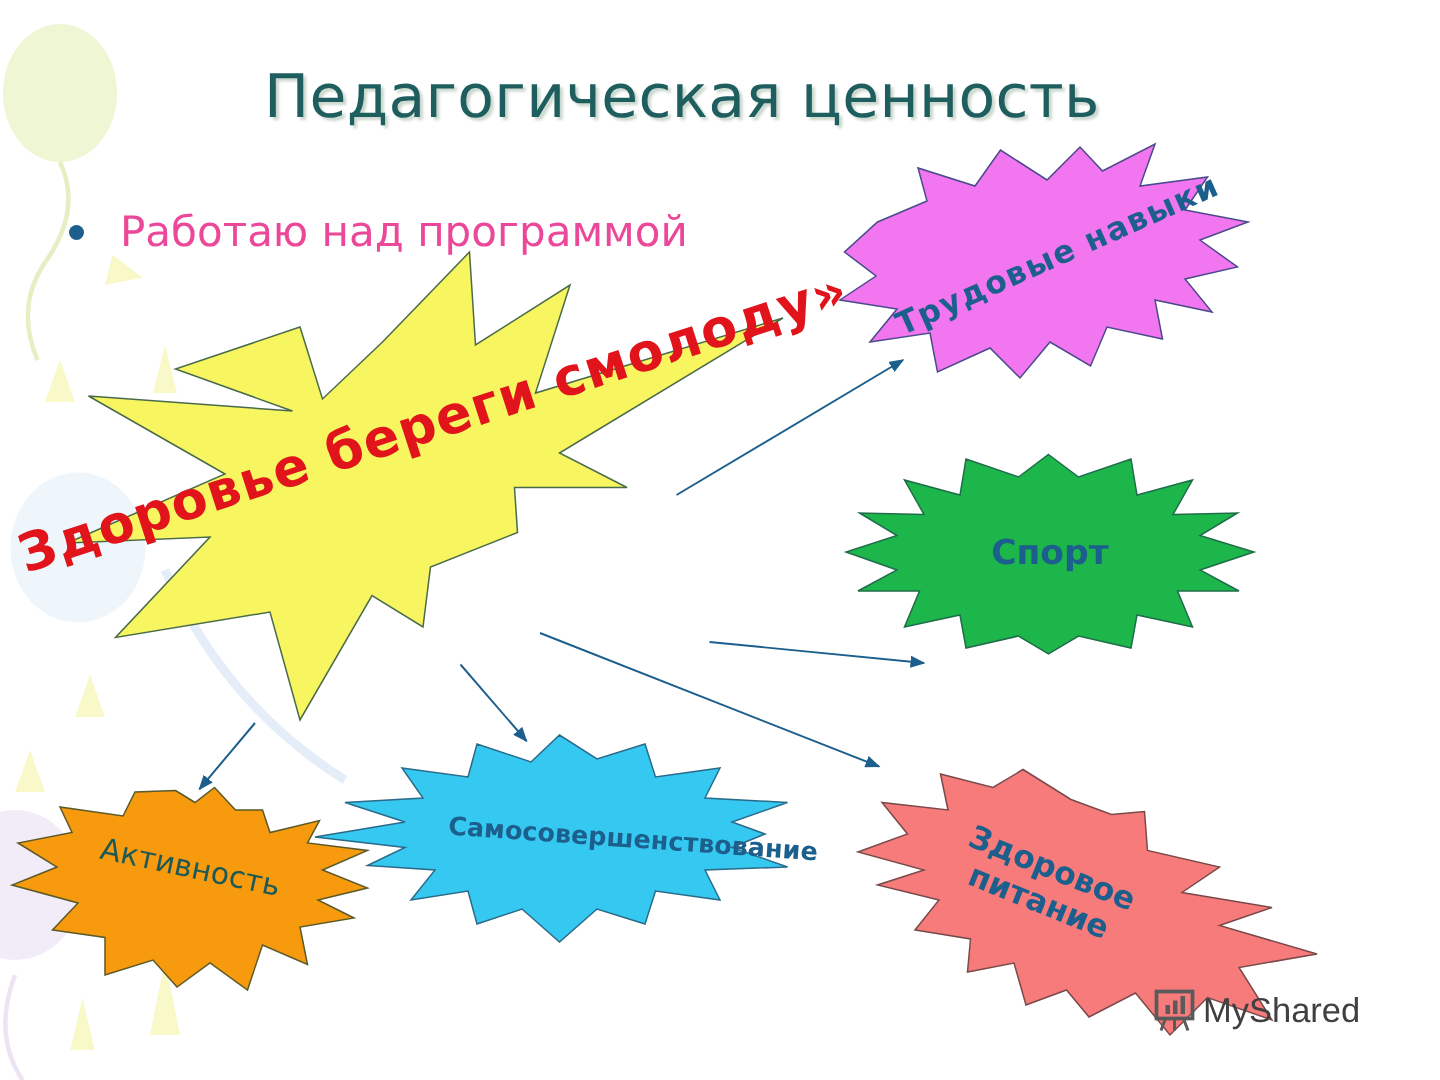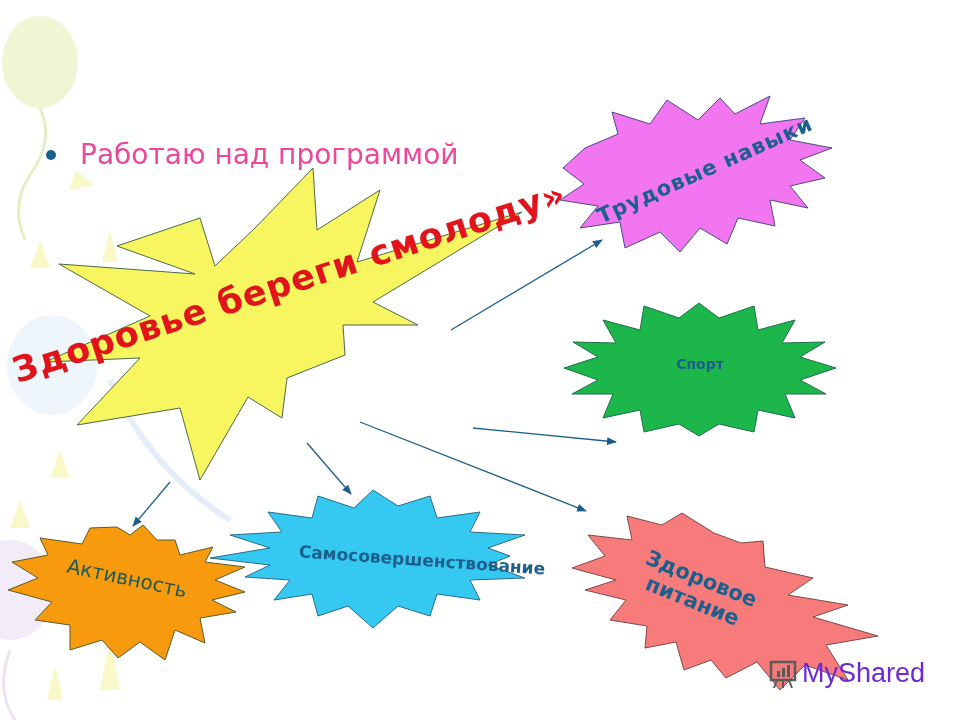--- a/index.html
+++ b/index.html
@@ -5,25 +5,25 @@
   html, body { margin:0; padding:0; }
   body { width:960px; height:720px; overflow:hidden; background:#ffffff; position:relative; font-family:"DejaVu Sans", sans-serif; }
   .stage { position:absolute; left:0; top:0; width:960px; height:720px; }
   .bg-svg, .shapes-svg { position:absolute; left:0; top:0; width:960px; height:720px; }
   .title { position:absolute; left:176px; top:42px; font-size:40px; color:#1f5e5e; text-shadow:2px 2px 2px #c9d6cc; white-space:nowrap; letter-spacing:0.2px; }
   .bullet-line { position:absolute; left:46px; top:138px; font-size:28px; color:#ec4899; white-space:nowrap; display:flex; align-items:center; }
   .bullet-dot { width:10px; height:10px; border-radius:50%; background:#1c5f8c; display:inline-block; margin-right:24px; }
   .label { position:absolute; white-space:nowrap; font-weight:bold; transform-origin:center center; }
   .lbl-main { left:-6px; top:262px; font-size:35px; color:#e0141a; transform:rotate(-18deg); width:590px; text-align:center; letter-spacing:1px; }
   .lbl-trud { left:570px; top:158px; font-size:21px; color:#1c5f8c; transform:rotate(-24deg); width:270px; text-align:center; letter-spacing:1px; }
-  .lbl-sport { left:620px; top:356px; font-size:14px; color:#1c5f8c; width:160px; text-align:center; }
+  .lbl-sport { left:620px; top:356px; font-size:23px; color:#1c5f8c; width:160px; text-align:center; }
   .lbl-aktiv { left:52px; top:566px; font-size:20px; color:#1e5a55; font-weight:normal; transform:rotate(12deg); width:150px; text-align:center; }
   .lbl-samo { left:262px; top:550px; font-size:17px; color:#1c5f8c; transform:rotate(4deg); width:320px; text-align:center; }
   .lbl-pitanie { left:622px; top:566px; font-size:21px; color:#1c5f8c; transform:rotate(22deg); width:150px; text-align:center; line-height:24px; white-space:normal; }
-  .watermark { position:absolute; left:768px; top:658px; display:flex; align-items:center; color:#6d28d9; font-size:27px; font-family:"Liberation Sans", sans-serif; }
+  .watermark { position:absolute; left:768px; top:658px; display:flex; align-items:center; color:#404040; font-size:23px; font-family:"Liberation Sans", sans-serif; }
   .watermark svg { margin-right:4px; }
 </style>
 </head>
 <body>
 
 <div class="stage">
 
   <svg class="bg-svg" viewBox="0 0 960 720">
     <ellipse cx="40" cy="62" rx="38" ry="46" fill="#eef6d4"></ellipse>
     <path d="M40 108 Q55 140 30 175 Q10 205 25 240" stroke="#e6efc4" stroke-width="3" fill="none"></path>
@@ -61,20 +61,21 @@
 
     <polygon points="627,516 662,525 682,513 714,533 741,543 763,541 765,567 813,578 788,595 848,605 813,617 878,636 826,645 848,680 805,665 780,690 757,662 726,678 711,660 684,670 676,642 645,648 647,626 610,620 626,600 585,590 616,580 572,568 605,556 588,535 632,540" fill="#f77b7b" stroke="#7a4a4a" stroke-width="1"></polygon>
 
     <line x1="451" y1="330" x2="602" y2="240" stroke="#1c5f8c" stroke-width="1.3" marker-end="url(#ah)"></line>
     <line x1="473" y1="428" x2="616" y2="442" stroke="#1c5f8c" stroke-width="1.3" marker-end="url(#ah)"></line>
     <line x1="360" y1="422" x2="586" y2="511" stroke="#1c5f8c" stroke-width="1.3" marker-end="url(#ah)"></line>
     <line x1="307" y1="443" x2="351" y2="494" stroke="#1c5f8c" stroke-width="1.3" marker-end="url(#ah)"></line>
     <line x1="170" y1="482" x2="133" y2="526" stroke="#1c5f8c" stroke-width="1.3" marker-end="url(#ah)"></line>
   </svg>
 
+  <div class="title">Педагогическая ценность</div>
 
   <div class="bullet-line">
     <span class="bullet-dot"></span>
     <span>Работаю над программой</span>
   </div>
 
   <div class="label lbl-main">Здоровье береги смолоду»</div>
   <div class="label lbl-trud">Трудовые навыки</div>
   <div class="label lbl-sport">Спорт</div>
   <div class="label lbl-aktiv">Активность</div>

